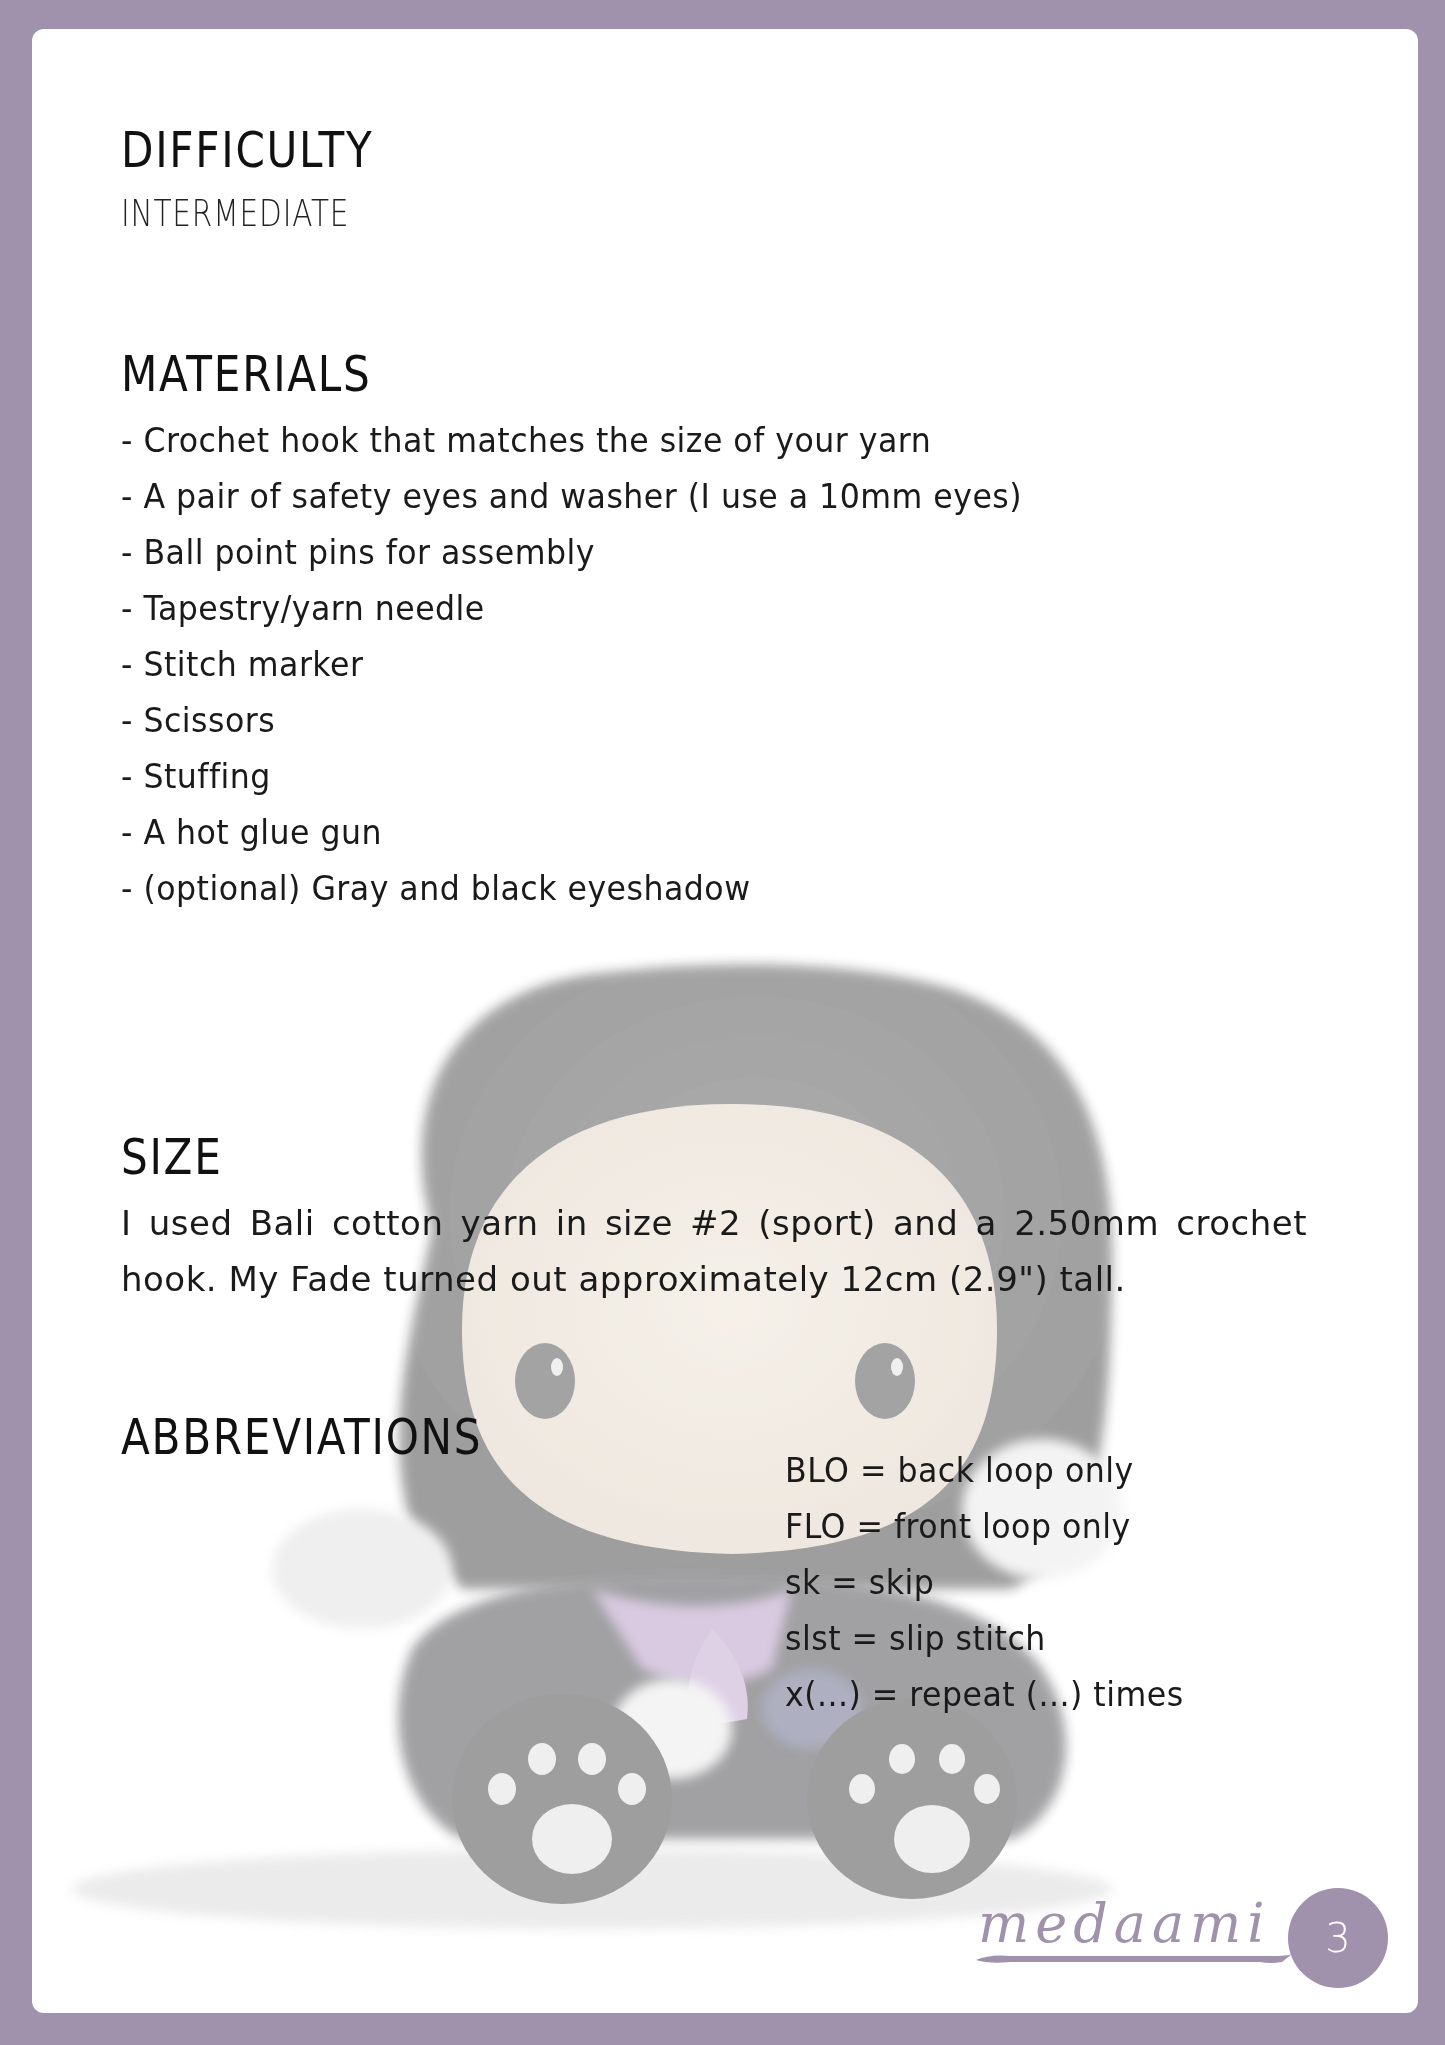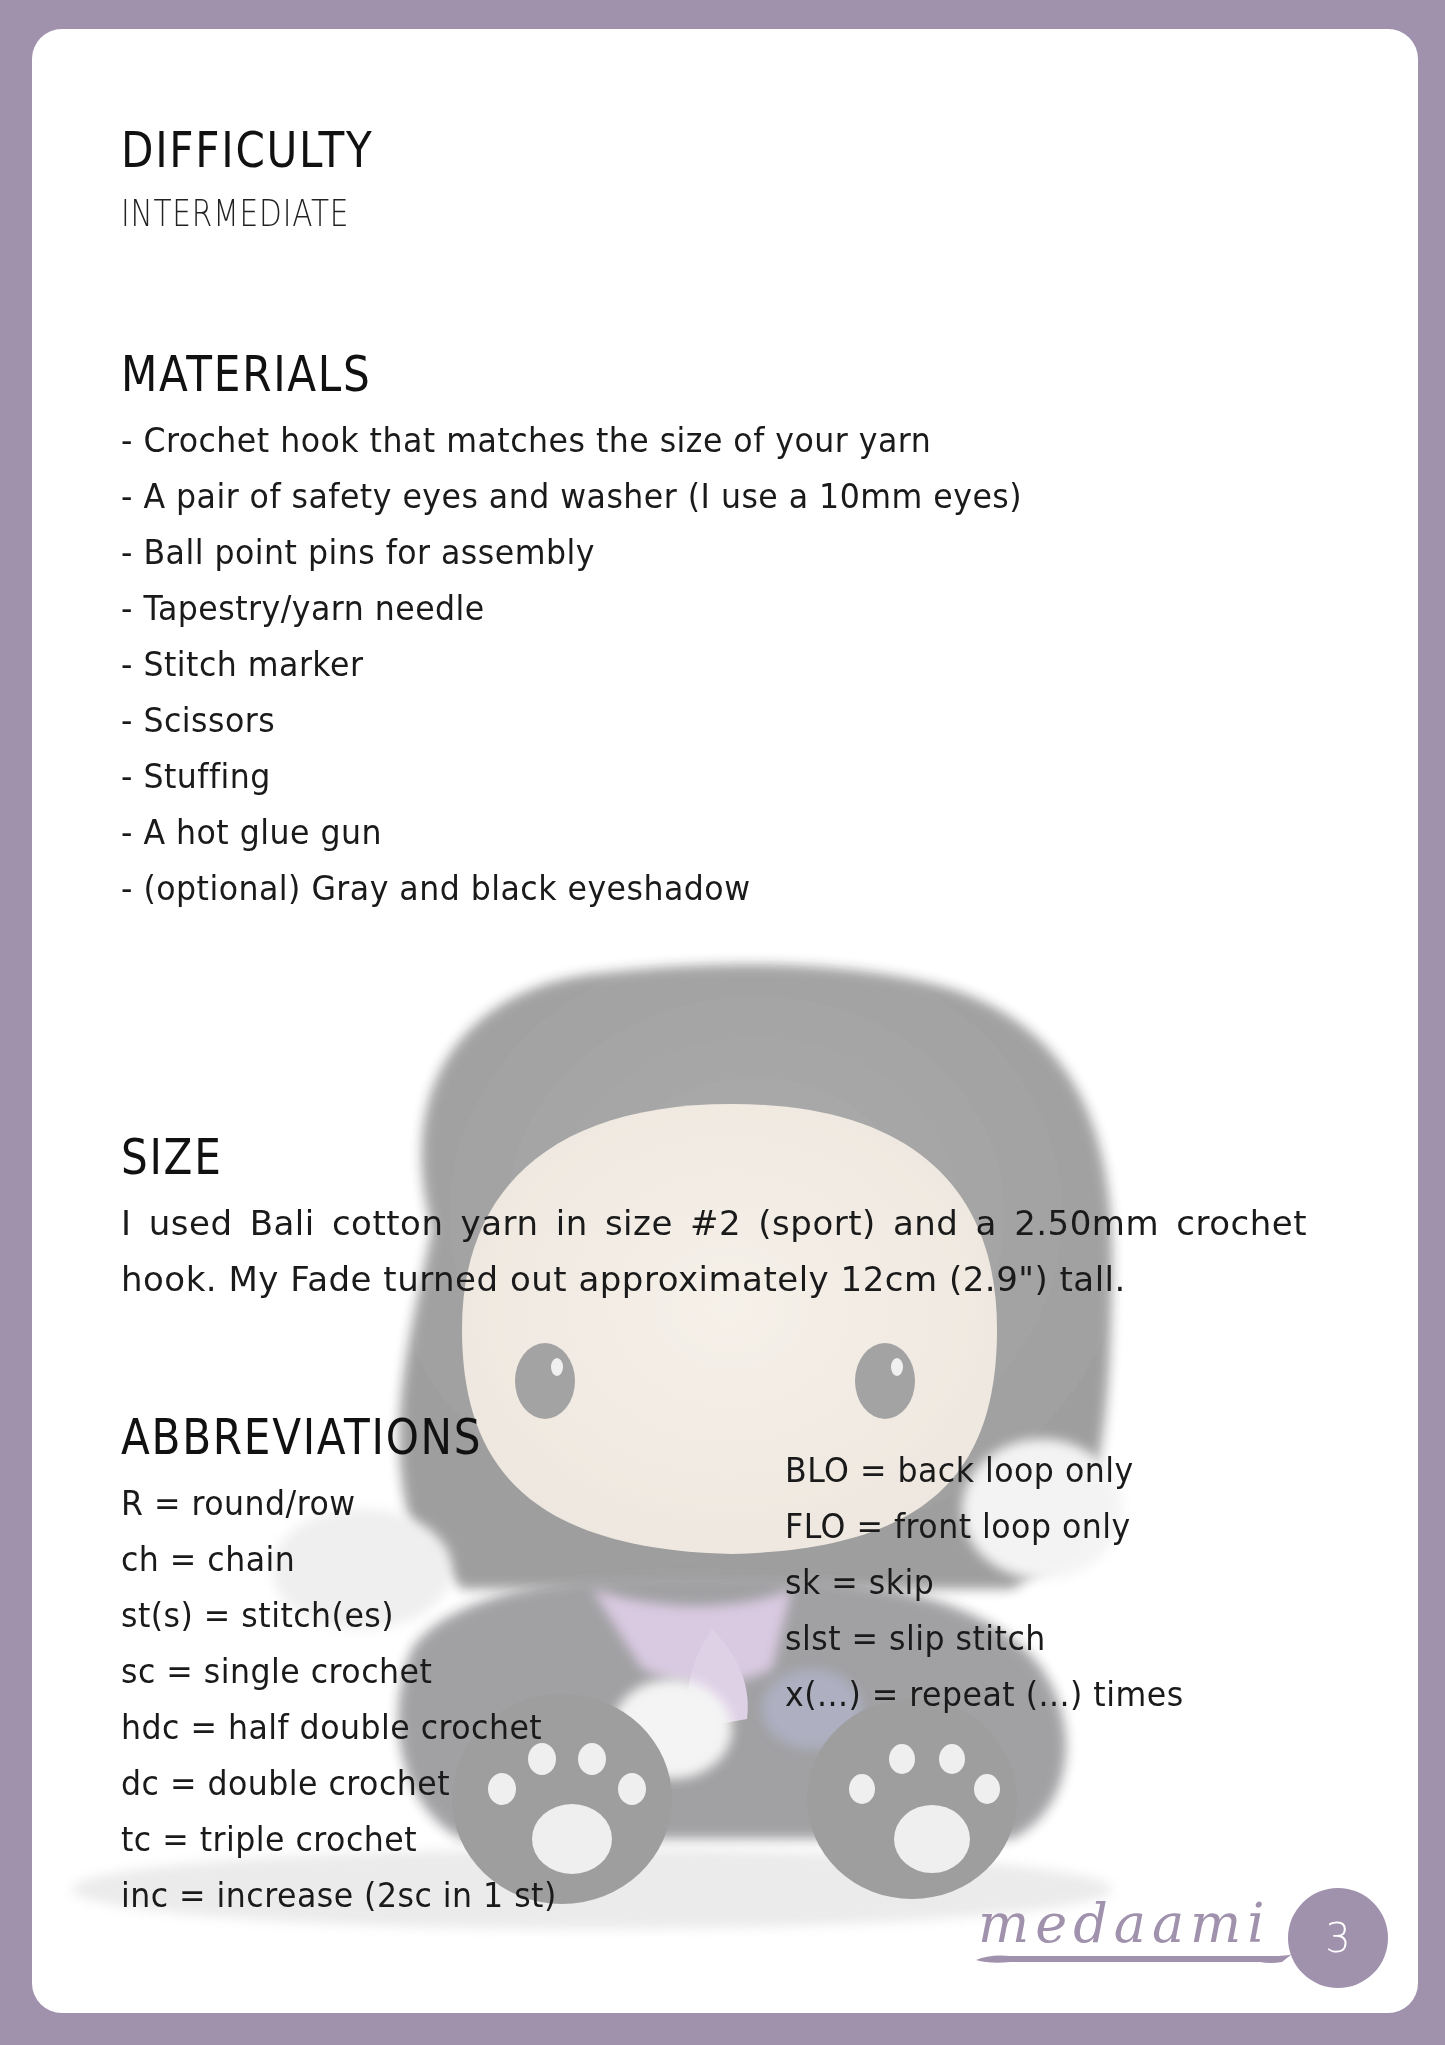--- a/index.html
+++ b/index.html
@@ -14,21 +14,21 @@
     overflow: hidden;
     font-family: "DejaVu Sans", sans-serif;
   }
   .card {
     position: absolute;
     left: 32px;
     top: 29px;
     width: 1386px;
     height: 1984px;
     background: #ffffff;
-    border-radius: 30px;
+    border-radius: 12px;
     overflow: hidden;
   }
   
   .doll {
     position: absolute;
     left: 0; top: 0;
     width: 1386px; height: 1984px;
     pointer-events: none;
     opacity: 0.55;
   }
@@ -208,30 +208,20 @@
       <li class="line">- Scissors</li>
       <li class="line">- Stuffing</li>
       <li class="line">- A hot glue gun</li>
       <li class="line">- (optional) Gray and black eyeshadow</li>
     </ul>
 
     <h2 class="heading" style="top:1104px;">SIZE</h2>
     <p class="body-text" style="top:1166px; text-align:justify; text-align-last:left;">I used Bali cotton yarn in size #2 (sport) and a 2.50mm crochet hook. My Fade turned out approximately 12cm (2.9") tall.</p>
 
     <h2 class="heading" style="top:1384px;">ABBREVIATIONS</h2>
-    <ul class="abbr-col" style="left:89px; top:1446px;">
-      <li>R = round/row</li>
-      <li>ch = chain</li>
-      <li>st(s) = stitch(es)</li>
-      <li>sc = single crochet</li>
-      <li>hdc = half double crochet</li>
-      <li>dc = double crochet</li>
-      <li>tc = triple crochet</li>
-      <li>inc = increase (2sc in 1 st)</li>
-    </ul>
     <ul class="abbr-col" style="left:753px; top:1413px;">
       <li>BLO = back loop only</li>
       <li>FLO = front loop only</li>
       <li>sk = skip</li>
       <li>slst = slip stitch</li>
       <li>x(...) = repeat (...) times</li>
     </ul>
 
     <svg class="footer-logo" viewBox="0 0 340 90" xmlns="http://www.w3.org/2000/svg">
       <text x="8" y="58" font-family="DejaVu Serif, serif" font-style="italic" font-size="54" fill="#A091AD" letter-spacing="6">medaami</text>

